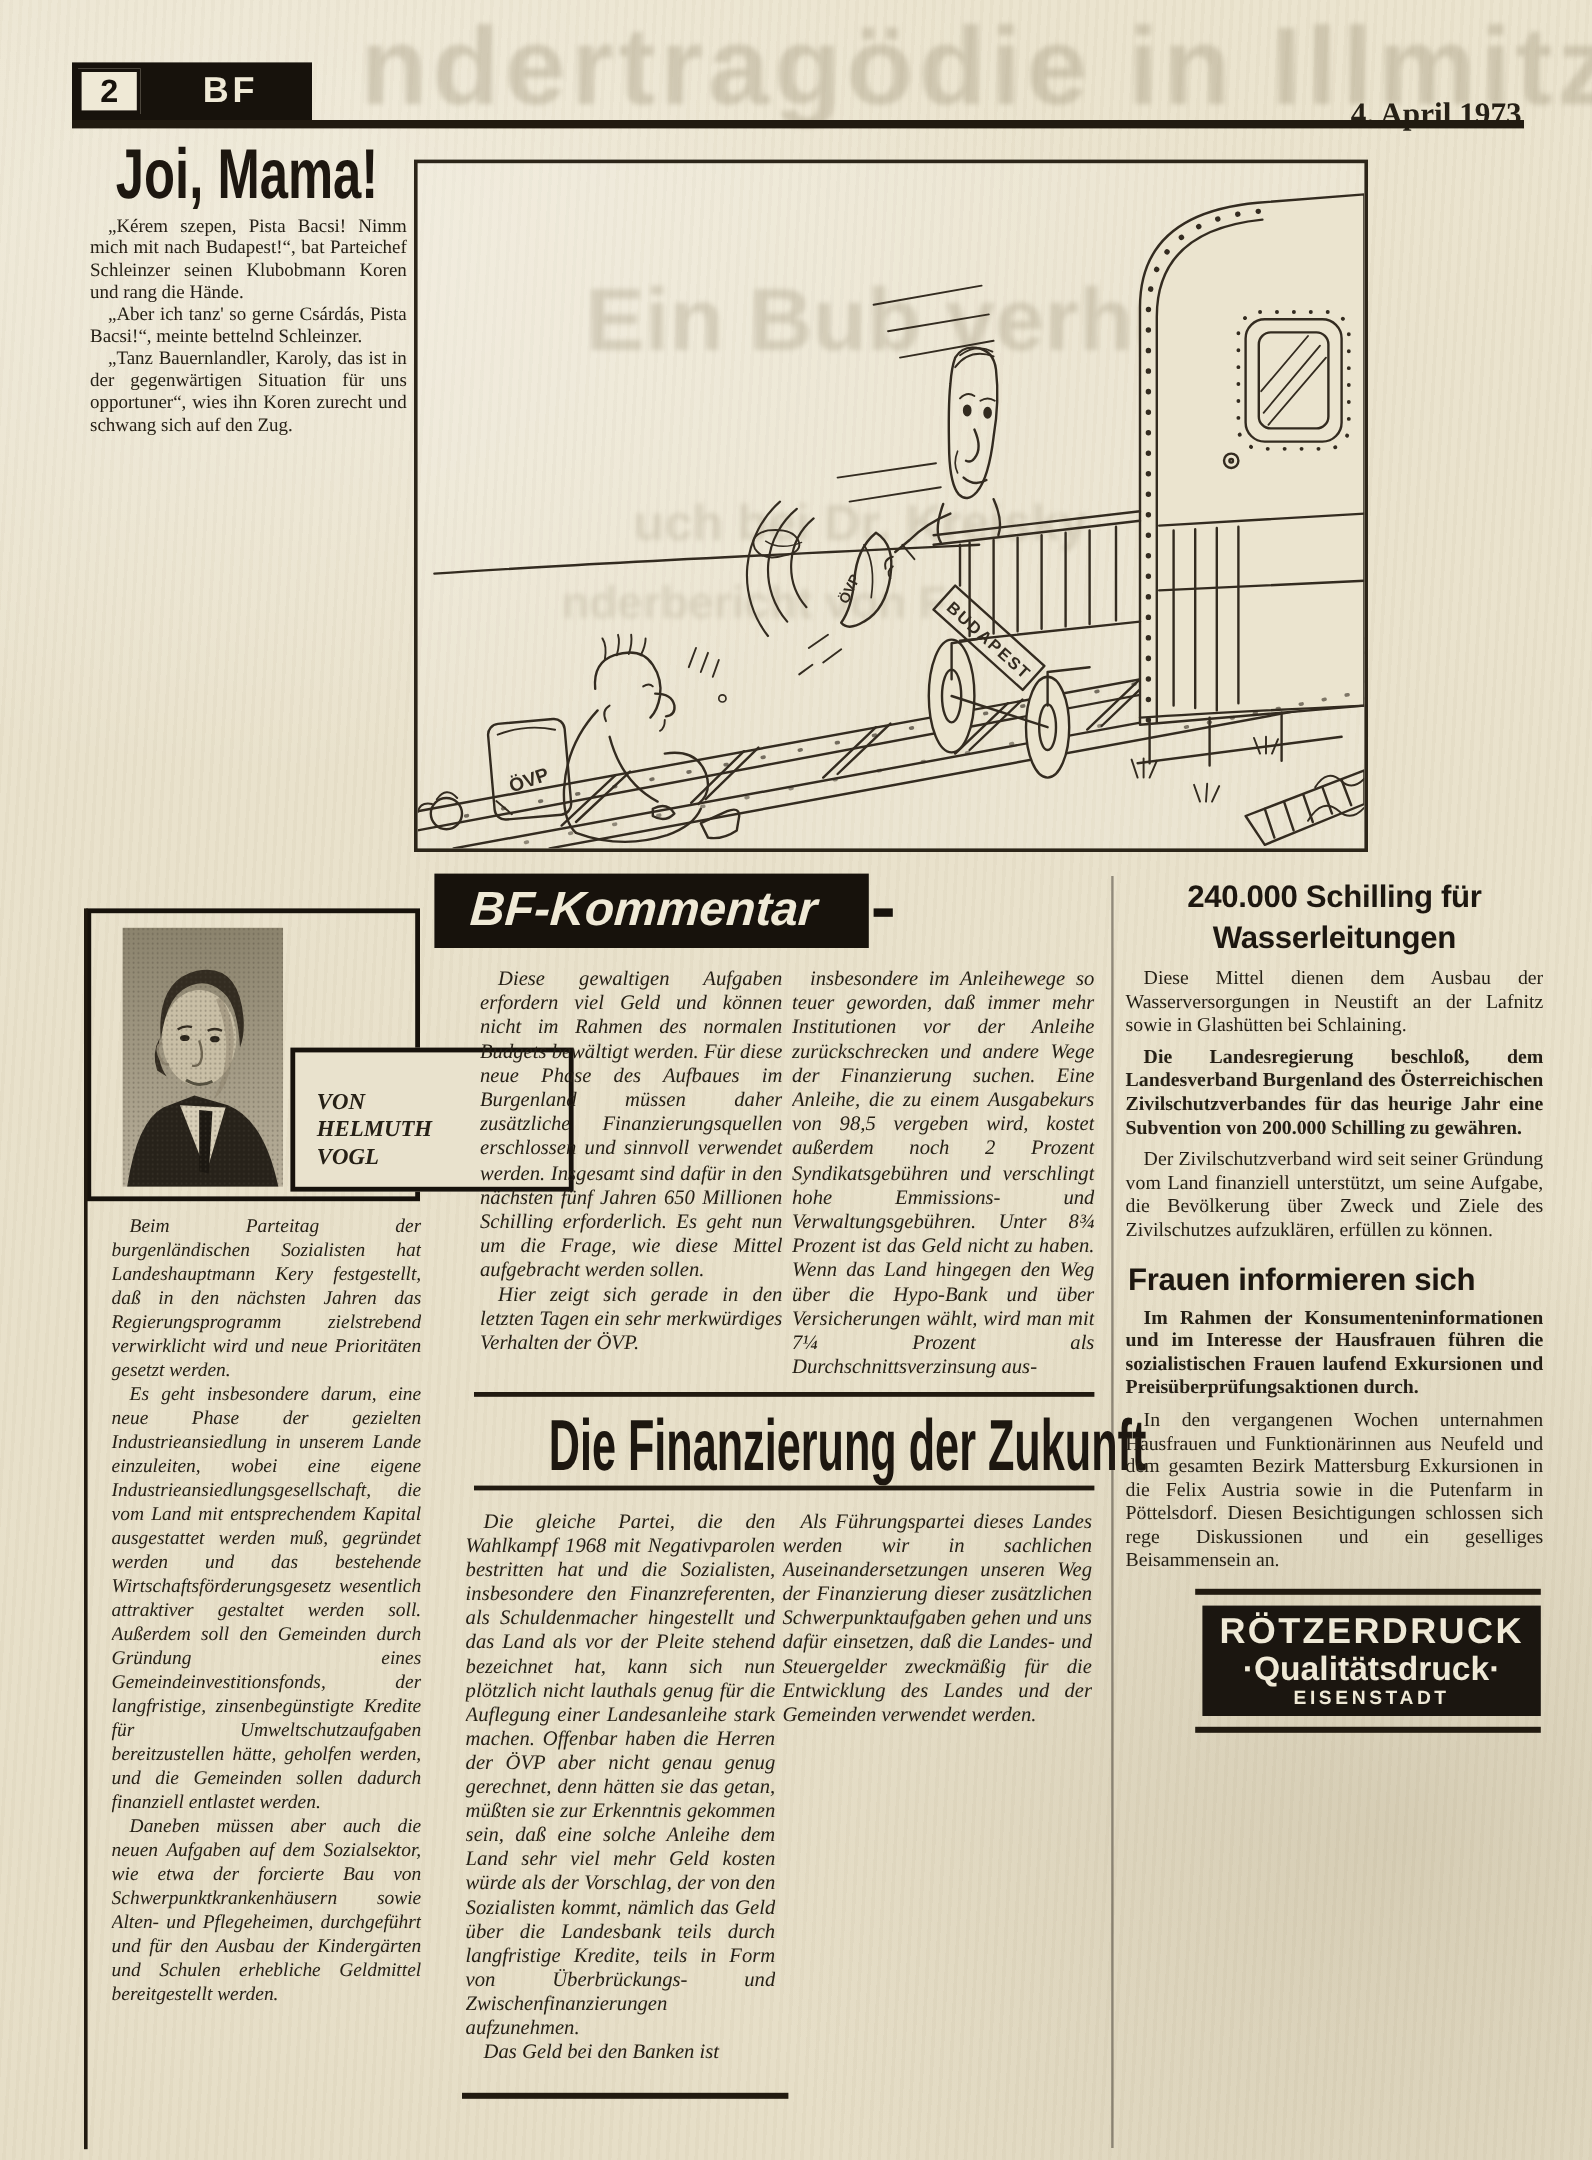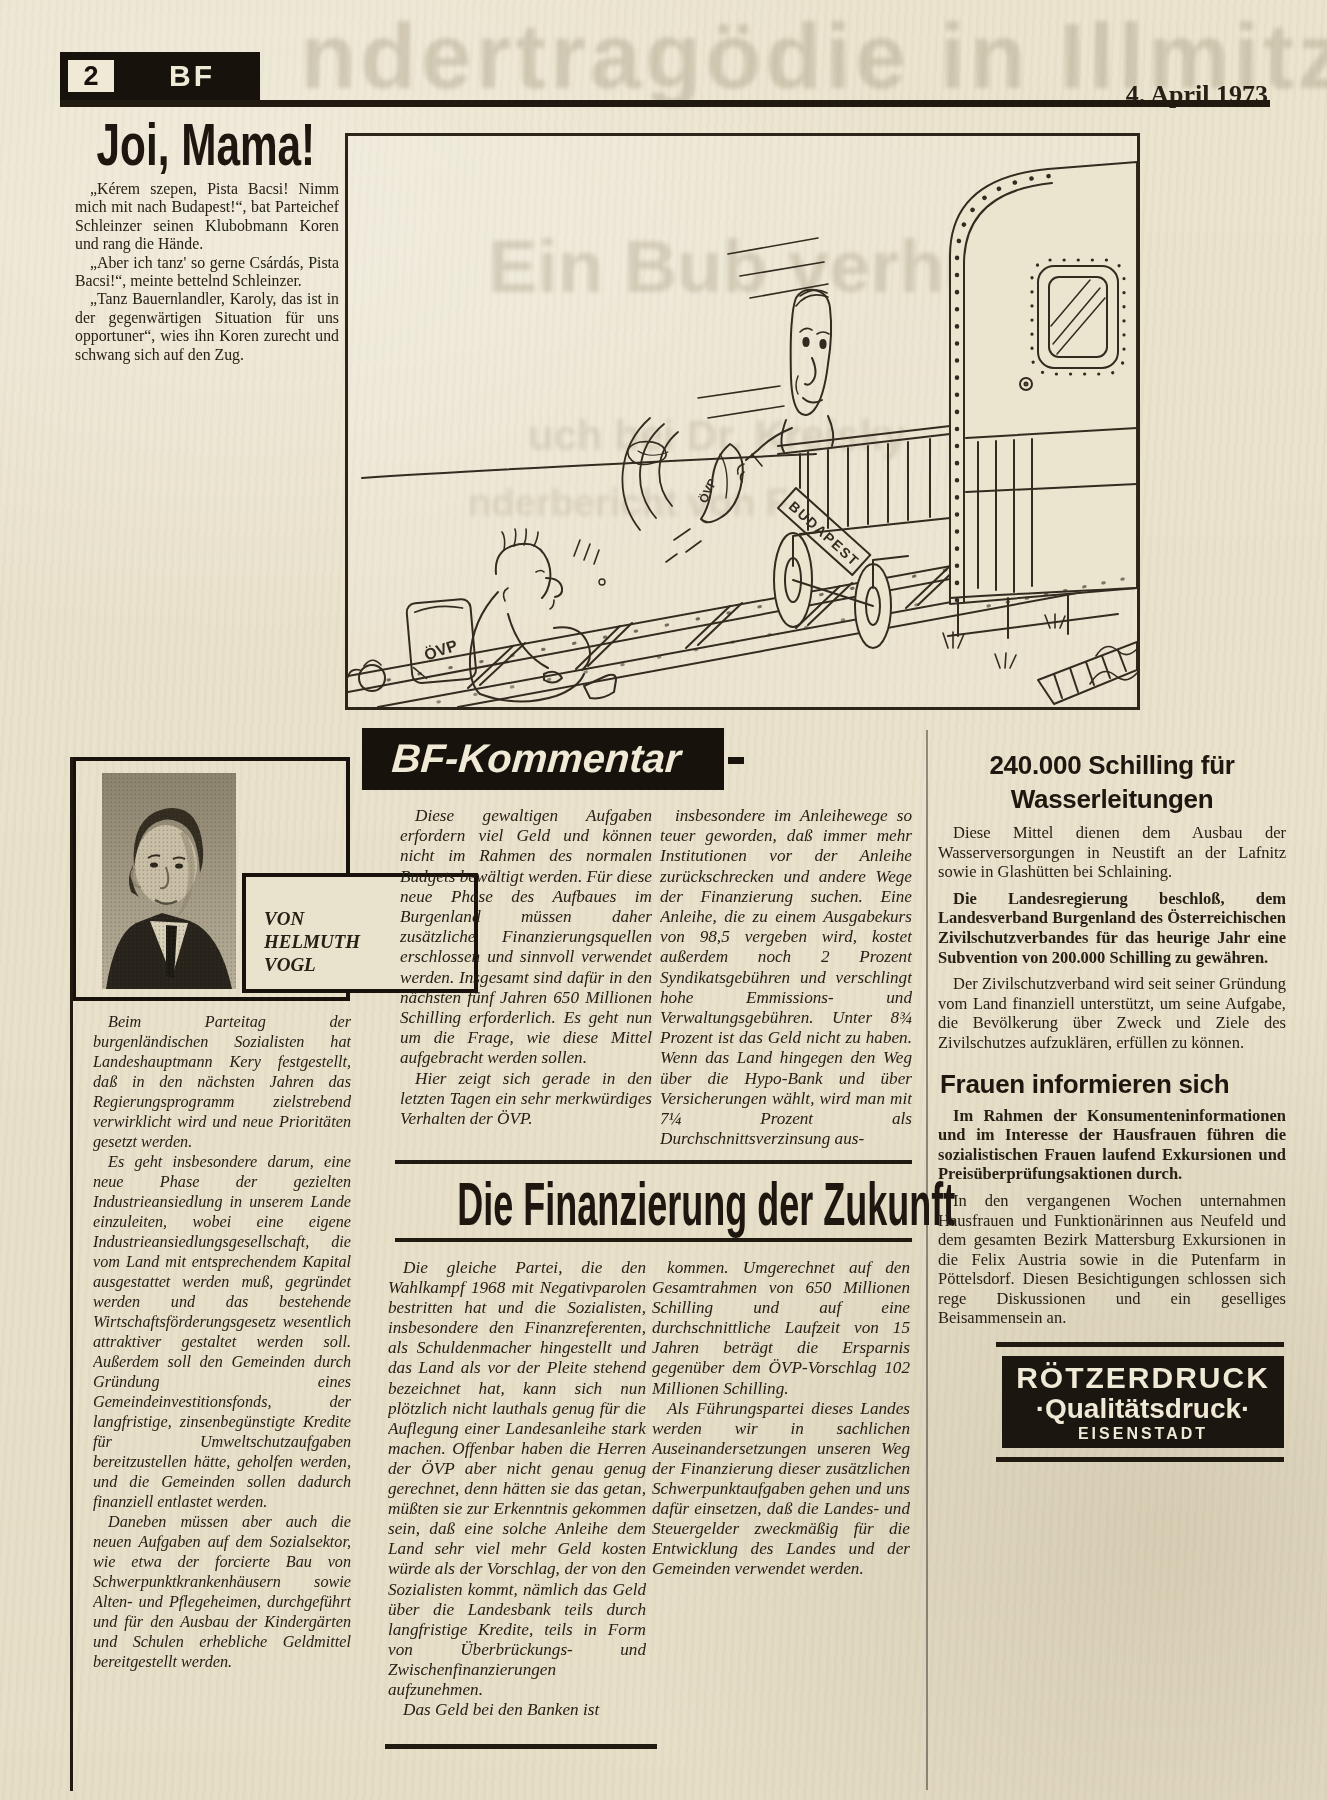--- a/index.html
+++ b/index.html
@@ -268,29 +268,28 @@
   <div class="abs" style="left:395px;top:1170px;width:517px;text-align:center;">
     <span class="condensed" style="font-size:45px;transform:scale(.8,1.34);">Die Finanzierung der Zukunft</span>
   </div>
   <div class="rule" style="left:395px;top:1238px;width:517px;height:4px;"></div>
 
   <div class="abs fin-col" style="left:388px;top:1258px;width:258px;max-height:482px;overflow:hidden;">
     <p>Die gleiche Partei, die den Wahlkampf 1968 mit Negativparolen bestritten hat und die Sozialisten, insbesondere den Finanzreferenten, als Schuldenmacher hingestellt und das Land als vor der Pleite stehend bezeichnet hat, kann sich nun plötzlich nicht lauthals genug für die Auflegung einer Landesanleihe stark machen. Offenbar haben die Herren der ÖVP aber nicht genau genug gerechnet, denn hätten sie das getan, müßten sie zur Erkenntnis gekommen sein, daß eine solche Anleihe dem Land sehr viel mehr Geld kosten würde als der Vorschlag, der von den Sozialisten kommt, nämlich das Geld über die Landesbank teils durch langfristige Kredite, teils in Form von Überbrückungs- und Zwischenfinanzierungen aufzunehmen.</p>
     <p>Das Geld bei den Banken ist</p>
   </div>
   <div class="abs fin-col" style="left:652px;top:1258px;width:258px;max-height:520px;overflow:hidden;">
-    <p>kommen. Umgerechnet auf den Gesamtrahmen von 650 Millionen Schilling und auf eine durchschnittliche Laufzeit von 15 Jahren beträgt die Ersparnis gegenüber dem ÖVP-Vorschlag 102 Millionen Schilling.</p>
     <p>Als Führungspartei dieses Landes werden wir in sachlichen Auseinandersetzungen unseren Weg der Finanzierung dieser zusätzlichen Schwerpunktaufgaben gehen und uns dafür einsetzen, daß die Landes- und Steuergelder zweckmäßig für die Entwicklung des Landes und der Gemeinden verwendet werden.</p>
   </div>
   <div class="rule" style="left:385px;top:1744px;width:272px;height:5px;"></div>
 
   <div class="abs" style="left:926px;top:730px;width:2px;height:1060px;background:rgba(38,32,24,.45);"></div>
 
   <div class="sidebar">
-    <h2 style="margin-top:32px;">
+    <h2 style="margin-top:14px;">
       <span>240.000 Schilling für</span><br>
       <span>Wasserleitungen</span>
     </h2>
     <p>Diese Mittel dienen dem Ausbau der Wasserversorgungen in Neustift an der Lafnitz sowie in Glashütten bei Schlaining.</p>
 
     <p class="lead">Die Landesregierung beschloß, dem Landesverband Burgenland des Österreichischen Zivilschutzverbandes für das heurige Jahr eine Subvention von 200.000 Schilling zu gewähren.</p>
     <p>Der Zivilschutzverband wird seit seiner Gründung vom Land finanziell unterstützt, um seine Aufgabe, die Bevölkerung über Zweck und Ziele des Zivilschutzes aufzuklären, erfüllen zu können.</p>
 
     <h3 style="margin-top:16px;">Frauen informieren sich</h3>
     <p class="lead">Im Rahmen der Konsumenteninformationen und im Interesse der Hausfrauen führen die sozialistischen Frauen laufend Exkursionen und Preisüberprüfungsaktionen durch.</p>

